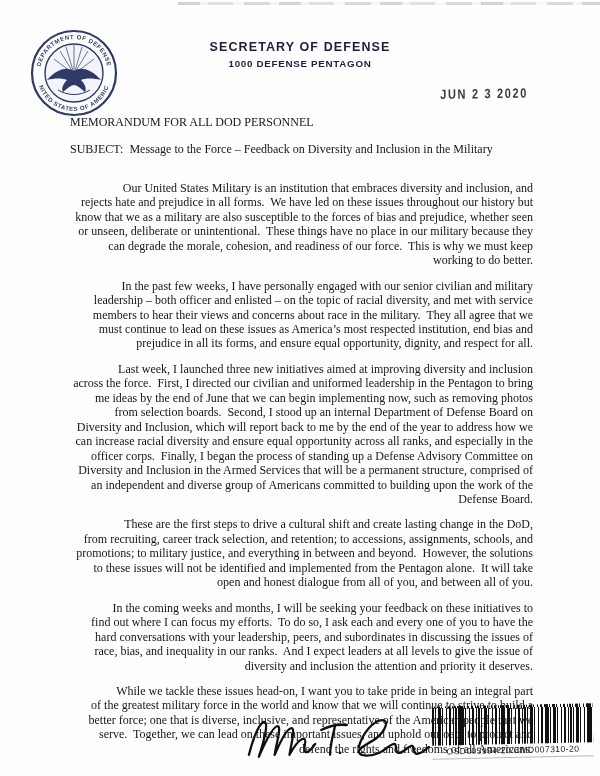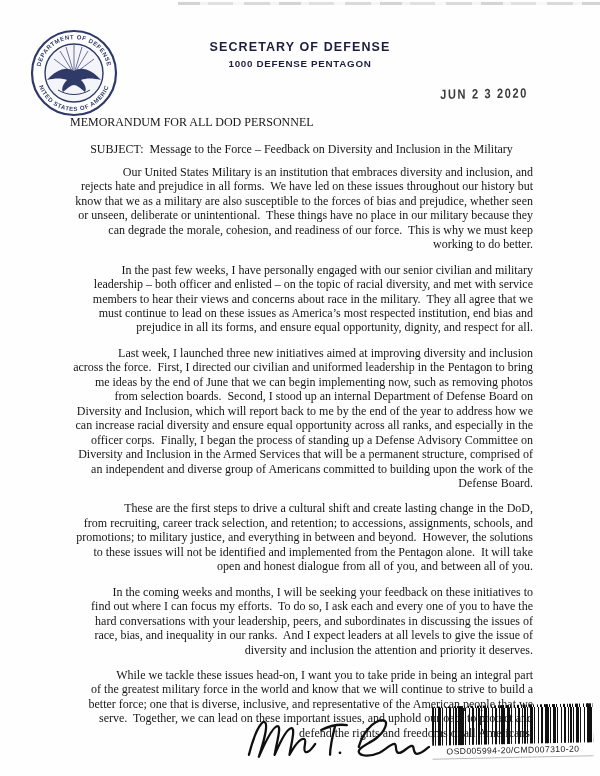--- a/index.html
+++ b/index.html
@@ -59,21 +59,21 @@
 
   
   .memo-body {
     position: absolute;
     left: 70px; top: 115px;
     width: 463px;
     font-size: 12px;
     line-height: 14.45px;
   }
   .memo-line { white-space: pre-wrap; margin-bottom: 13px; }
-  .subject-line { white-space: pre-wrap; margin-bottom: 8px; text-align: center; }
+  .subject-line { white-space: pre-wrap; margin-bottom: 24px; }
   .memo-body p {
     white-space: pre-wrap;
     text-indent: 37px;
     margin: 0 0 11px 0;
     text-align: right;
   }
 
   
   .signature { position: absolute; left: 242px; top: 710px; width: 188px; height: 54px; }
   .signature svg { width: 100%; height: 100%; }

